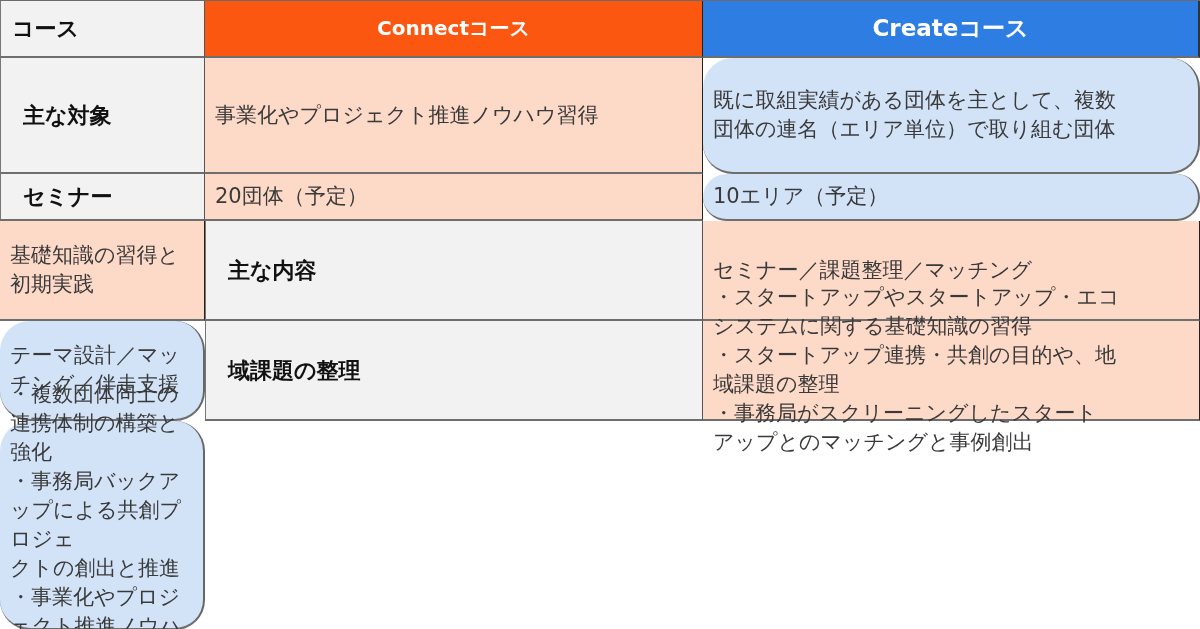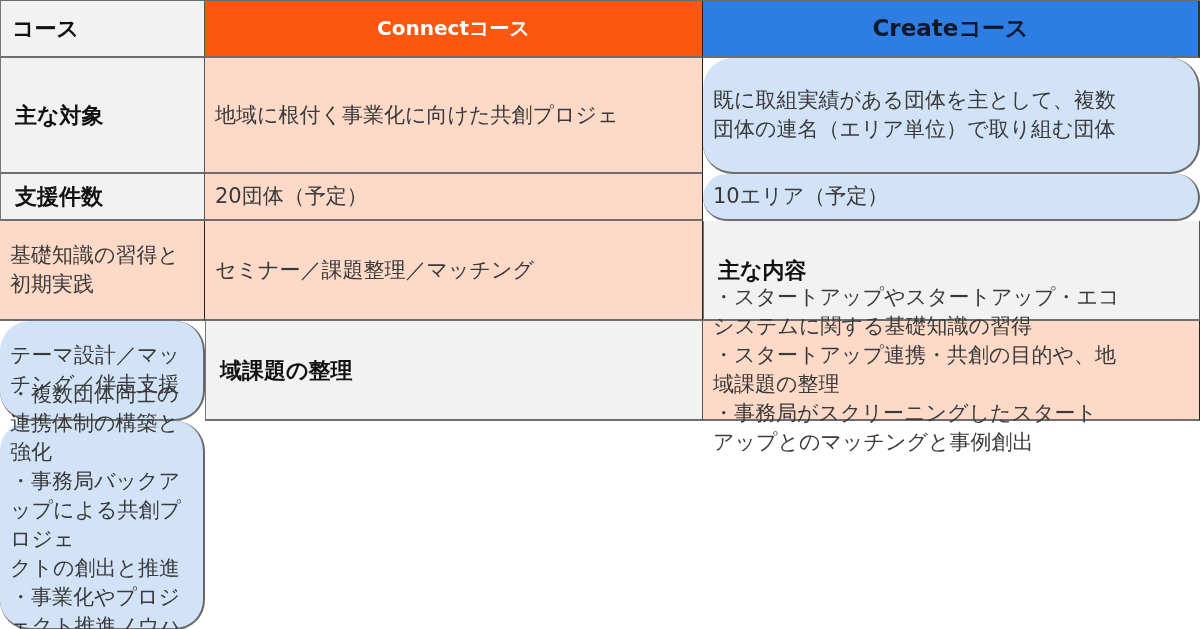--- a/index.html
+++ b/index.html
@@ -18,49 +18,49 @@
       box-sizing: border-box;
       border-right: 1px solid #555;
       border-bottom: 2px solid #6e6e6e;
       display: flex; align-items: center;
       padding: 0 10px;
       color: #3a3a3a;
       font-size: 21px;
       line-height: 29px;
       white-space: pre-line;
     }
-    .label { background: #f2f2f2; color: #111; font-weight: bold; font-size: 22px; padding-left: 14px; border-left: 1px solid #777; }
+    .label { background: #f2f2f2; color: #111; font-weight: bold; font-size: 22px; padding-left: 22px; border-left: 1px solid #777; }
     .c1 { background: #fdd9c8; border-right: 1px solid #222; }
     .c2 { background: #d2e3f8; border-right: 2px solid #666; border-radius: 30px; }
     .hdr-label { background: #f2f2f2; color: #111; font-weight: bold; font-size: 22px; padding-left: 11px; border-left: 1px solid #777; }
     .hdr-c1 { background: #fc5710; color: #fff; font-weight: bold; font-size: 20px; justify-content: center; border-right: 1px solid #222; }
-    .hdr-c2 { background: #2d7de3; color: #0f172a; font-weight: bold; font-size: 23px; justify-content: center; border-right: 2px solid #333; }
+    .hdr-c2 { background: #2d7de3; color: #ffffff; font-weight: bold; font-size: 23px; justify-content: center; border-right: 2px solid #333; }
   </style>
 </head>
 <body>
 
 <div class="tbl">
 
   <div class="cell hdr-label">コース</div>
   <div class="cell hdr-c1">Connectコース</div>
   <div class="cell hdr-c2">Createコース</div>
 
   <div class="cell label">主な対象</div>
-  <div class="cell c1">地域に根付く事業化に向けた共創プロジェ</div>
+  <div class="cell c1">事業化やプロジェクト推進ノウハウ習得</div>
   <div class="cell c2">既に取組実績がある団体を主として、複数
 団体の連名（エリア単位）で取り組む団体</div>
 
-  <div class="cell label">支援件数</div>
+  <div class="cell label">セミナー</div>
   <div class="cell c1">20団体（予定）</div>
   <div class="cell c2">10エリア（予定）</div>
 
   <div class="cell c1">基礎知識の習得と初期実践</div>
 
+  <div class="cell label">主な内容</div>
   <div class="cell c1">セミナー／課題整理／マッチング</div>
-  <div class="cell label">主な内容</div>
   <div class="cell c2">テーマ設計／マッチング／伴走支援</div>
 
   <div class="cell label">域課題の整理</div>
   <div class="cell c1">・スタートアップやスタートアップ・エコ
 システムに関する基礎知識の習得
 ・スタートアップ連携・共創の目的や、地
 域課題の整理
 ・事務局がスクリーニングしたスタート
 アップとのマッチングと事例創出</div>
   <div class="cell c2">・複数団体同士の連携体制の構築と強化

